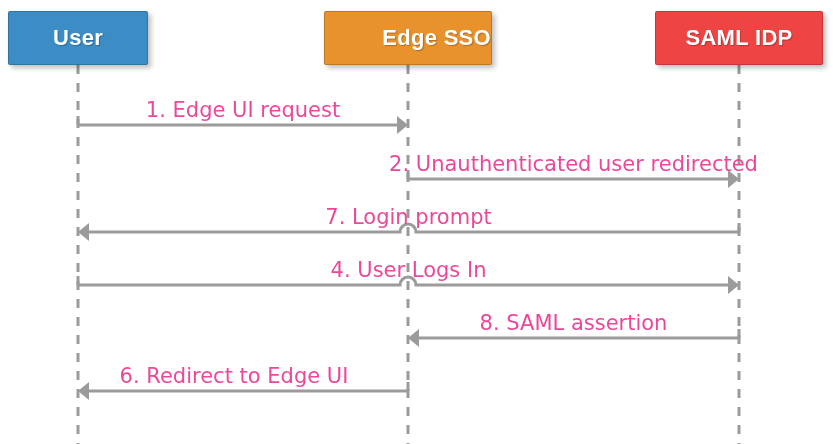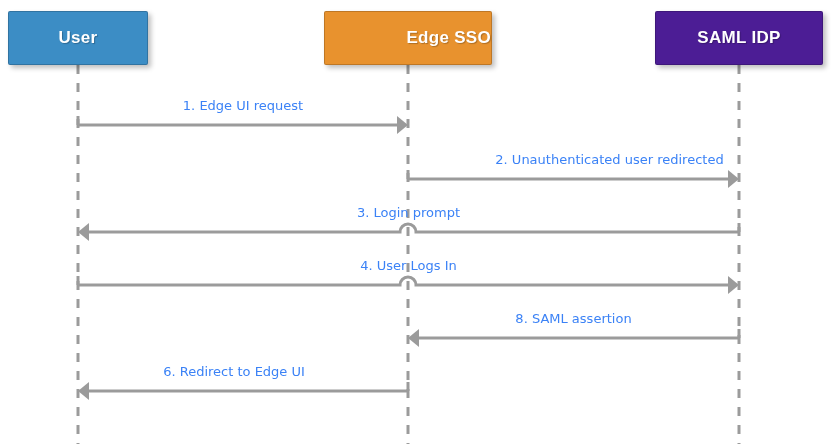--- a/index.html
+++ b/index.html
@@ -21,30 +21,30 @@
     position:absolute;
     box-sizing:border-box;
     display:flex;align-items:center;justify-content:center;
     border-radius:2px;
     box-shadow:3px 3px 5px rgba(0,0,0,0.25);
     border:1px solid rgba(0,0,0,0.18);
   }
   .participant-label{
     color:#ffffff;
     font-weight:bold;
-    font-size:17px;
+    font-size:22px;
     letter-spacing:0.3px;
     font-family:"Liberation Sans", sans-serif;
     text-shadow:1px 1px 1px rgba(0,0,0,0.25);
     white-space:nowrap;
   }
   .msg-label{
     position:absolute;
-    font-size:13px;
-    color:#3b82f6;
+    font-size:21px;
+    color:#ec4899;
     font-family:"DejaVu Sans", sans-serif;
     white-space:nowrap;
     transform:translateX(-50%);
   }
 </style>
 </head>
 <body>
 
 <div id="diagram">
   <svg id="seq" viewBox="0 0 833 444" xmlns="http://www.w3.org/2000/svg">
@@ -86,25 +86,25 @@
         </g>
       </g>
   </svg>
   <div id="boxes">
       <div class="participant-box" style="left: 8px; top: 11px; width: 140px; height: 54px; background: rgb(60, 141, 197);">
         <span class="participant-label">User</span>
       </div>
       <div class="participant-box" style="left: 324px; top: 11px; width: 168px; height: 54px; background: rgb(232, 146, 46); justify-content: flex-end;">
         <span class="participant-label">Edge SSO</span>
       </div>
-      <div class="participant-box" style="left: 655px; top: 11px; width: 168px; height: 54px; background: #4c1d95;">
+      <div class="participant-box" style="left: 655px; top: 11px; width: 168px; height: 54px; background: #ef4444;">
         <span class="participant-label">SAML IDP</span>
       </div>
     </div>
   <div id="labels">
       <div class="msg-label" style="left: 243px; top: 98px;">1. Edge UI request</div>
-      <div class="msg-label" style="left: 573.5px; top: 152px; margin-left: 36px;">2. Unauthenticated user redirected</div>
-      <div class="msg-label" style="left: 408.5px; top: 205px;">3. Login prompt</div>
+      <div class="msg-label" style="left: 573.5px; top: 152px;">2. Unauthenticated user redirected</div>
+      <div class="msg-label" style="left: 408.5px; top: 205px;">7. Login prompt</div>
       <div class="msg-label" style="left: 408.5px; top: 258px; text-align: right;">4. User Logs In</div>
       <div class="msg-label" style="left: 573.5px; top: 311px;">8. SAML assertion</div>
       <div class="msg-label" style="left: 234px; top: 364px;">6. Redirect to Edge UI</div>
     </div>
 </div>
 
 </body></html>

